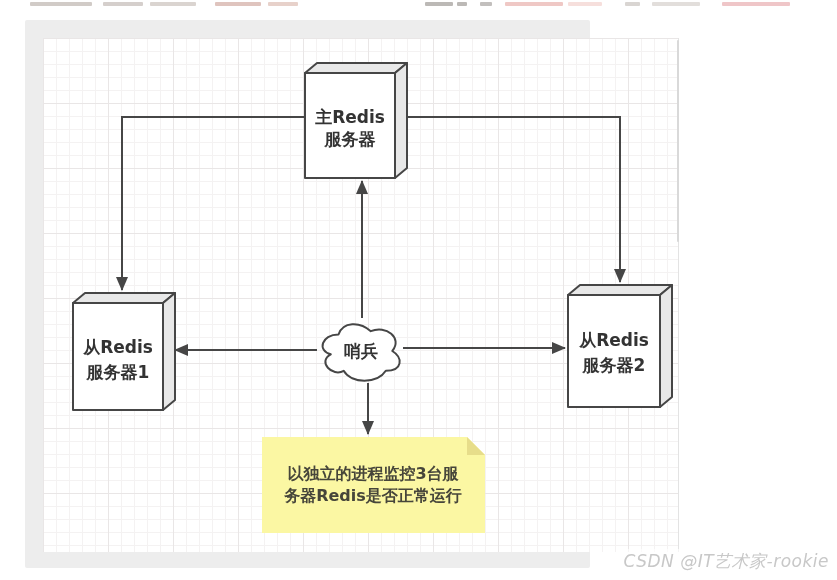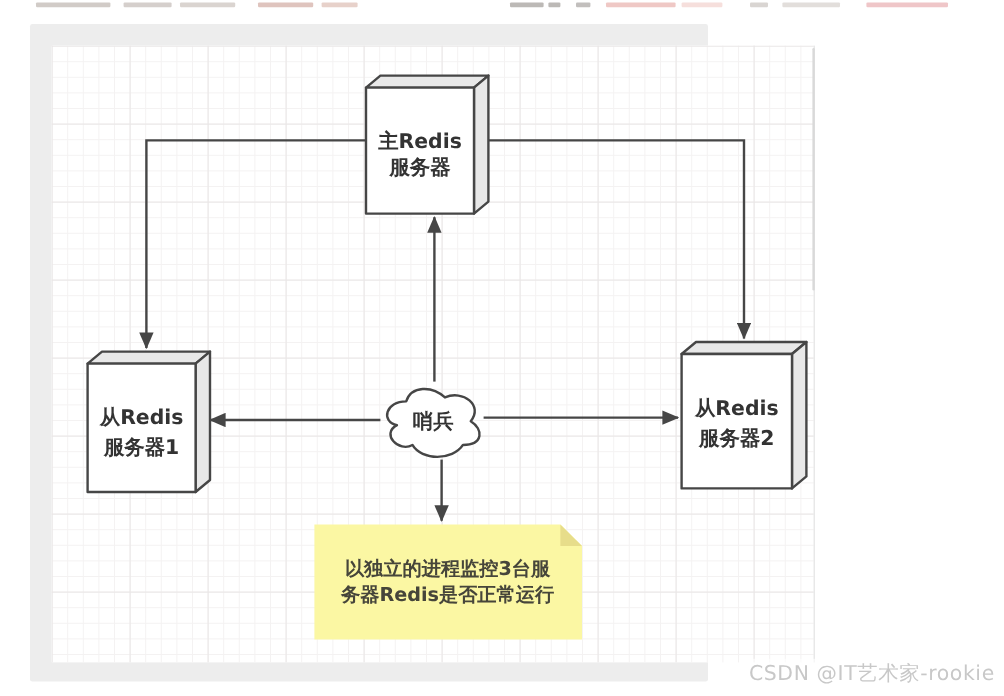--- a/index.html
+++ b/index.html
@@ -49,21 +49,21 @@
   }
   .note-label {
     font-family: "DejaVu Sans", "Liberation Sans", sans-serif;
     font-size: 16px; font-weight: bold; fill: #46453a;
     text-anchor: middle;
   }
   .watermark {
     position: absolute; right: 5px; top: 549px;
     font-size: 17px; color: #c8c8c8; letter-spacing: 0.5px;
     background: rgba(255,255,255,0.6);
-    padding: 1px 3px; white-space: nowrap;
+    padding: 1px 3px; white-space: nowrap; font-style: italic;
   }
 </style>
 </head>
 <body>
 
 <div class="top-strip">
   <span style="left:30px;  width:62px; background:#aca099; opacity:.55"></span>
   <span style="left:103px; width:40px; background:#aca099; opacity:.5"></span>
   <span style="left:150px; width:46px; background:#b5a9a1; opacity:.5"></span>
   <span style="left:215px; width:46px; background:#c08a7d; opacity:.5"></span>

